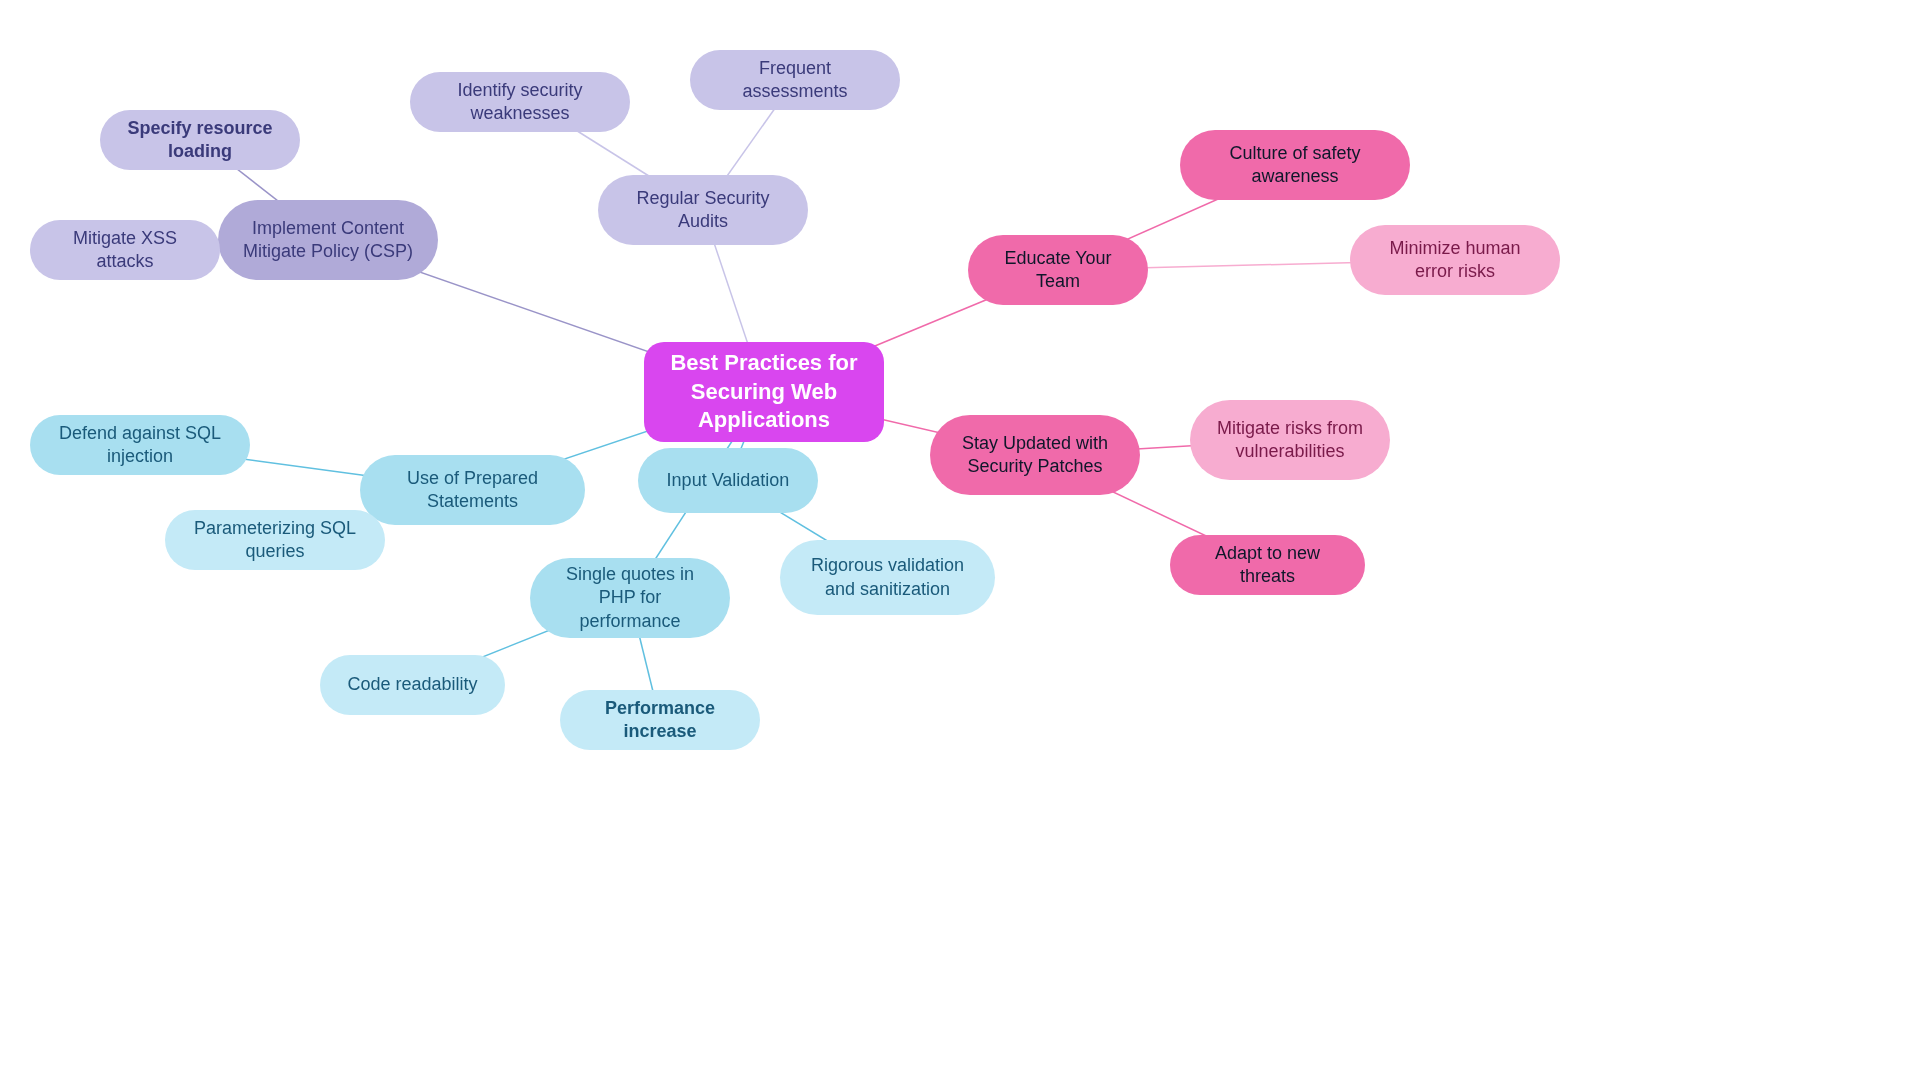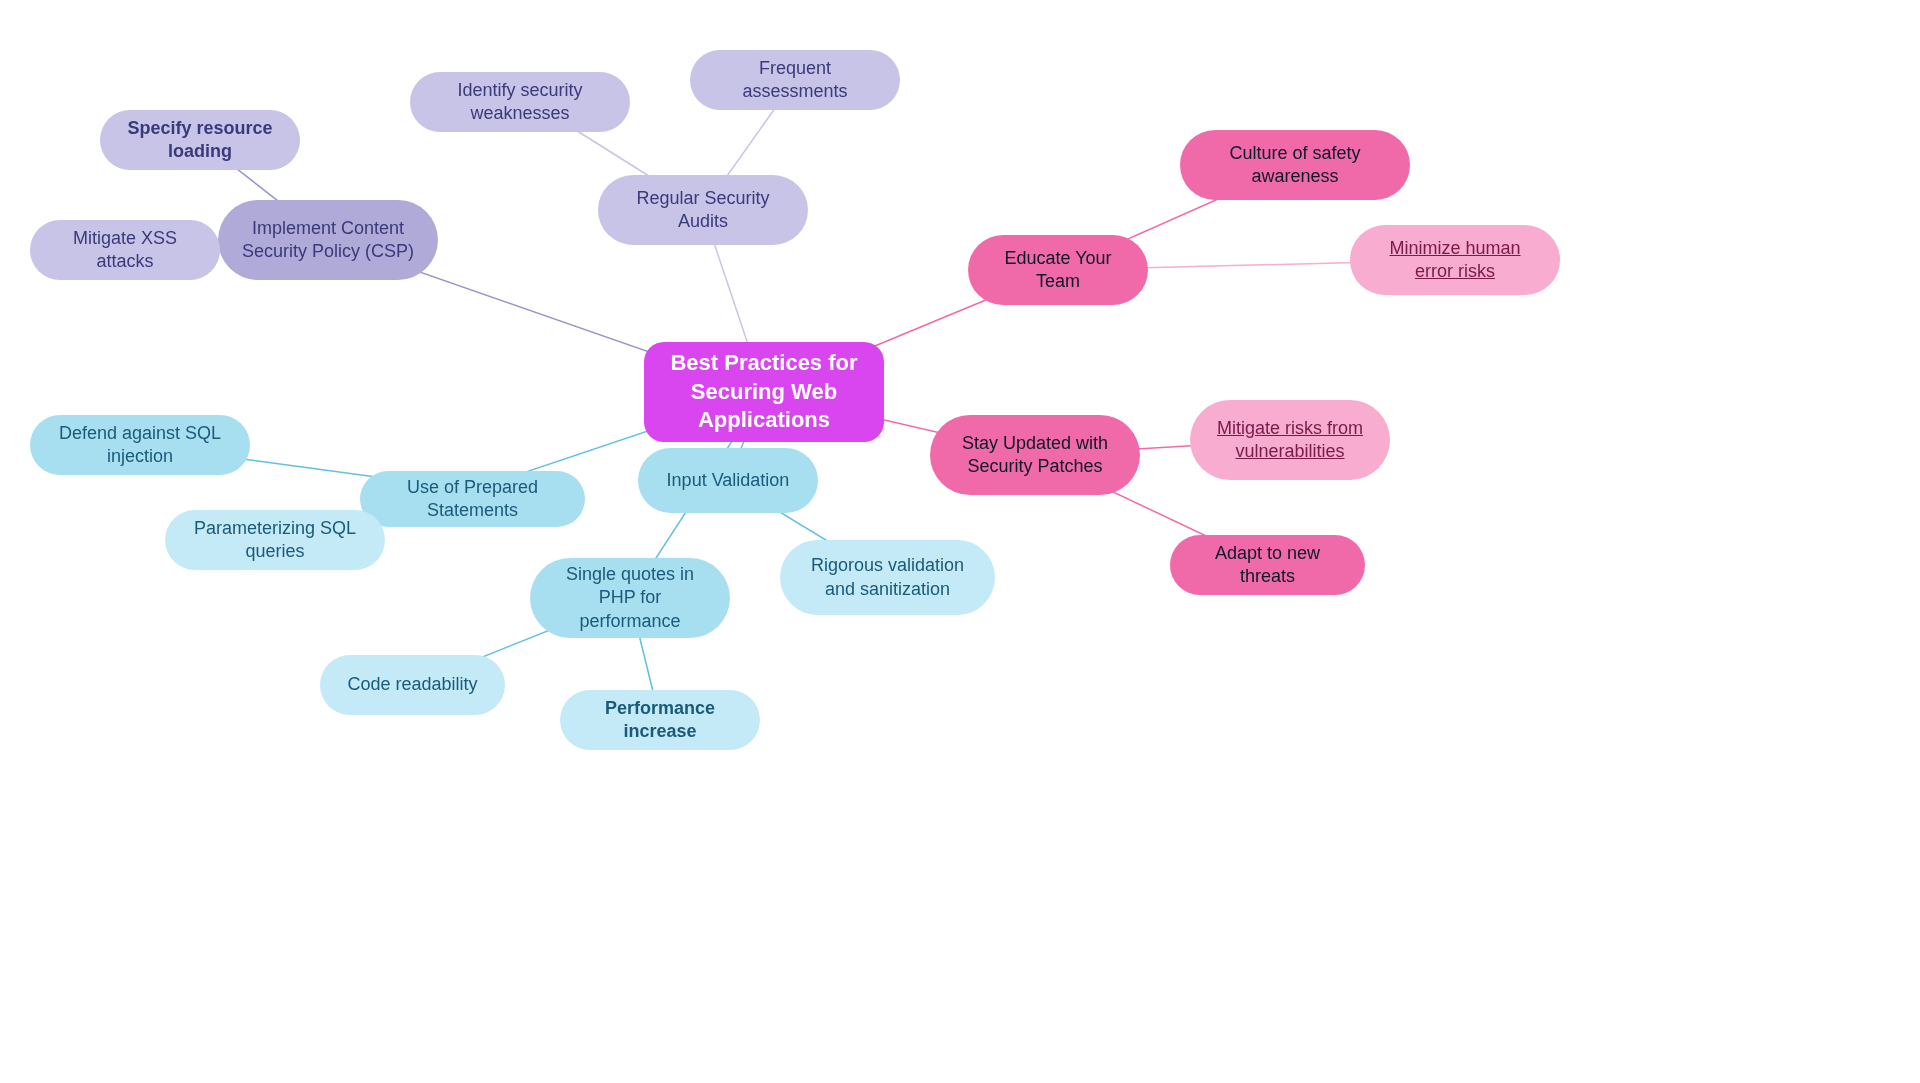--- a/index.html
+++ b/index.html
@@ -42,21 +42,20 @@
       color: #3a3a7a;
     }
     .node-pink {
       background: #f06aaa;
       color: #0f172a;
       border: none;
     }
     .node-pink-light {
       background: #f7acd0;
       color: #7a1a4a;
-      text-decoration: underline;
     }
     .node-blue {
       background: #a8dff0;
       color: #1a5a7a;
       border: none;
     }
     .node-blue-light {
       background: #c4eaf7;
       color: #1a5a7a;
     }
@@ -92,39 +91,39 @@
     <line x1="472.5" y1="490" x2="275" y2="540" stroke="#60c0e0" stroke-width="1.8"></line>
     <line x1="728" y1="480.5" x2="887.5" y2="577.5" stroke="#60c0e0" stroke-width="1.8"></line>
     <line x1="630" y1="598" x2="412.5" y2="685" stroke="#60c0e0" stroke-width="1.8"></line>
     <line x1="630" y1="598" x2="660" y2="720" stroke="#60c0e0" stroke-width="1.8"></line>
     <line x1="1035" y1="455" x2="1290" y2="440" stroke="#f06aaa" stroke-width="1.8"></line>
     <line x1="1035" y1="455" x2="1267.5" y2="565" stroke="#f06aaa" stroke-width="1.8"></line>
   </svg>
 
 <div class="node node-center" style="left:644px; top:342px; width:240px; height:100px;">Best Practices for Securing Web Applications</div>
 
-<div class="node node-purple-dark" style="left:218px; top:200px; width:220px; height:80px;">Implement Content Security Policy (CSP)</div>
+<div class="node node-purple-dark" style="left:218px; top:200px; width:220px; height:80px;">Implement Content Mitigate Policy (CSP)</div>
 
 <div class="node node-purple" style="left:100px; top:110px; width:200px; height:60px;font-weight:bold;">Specify resource loading</div>
 
 <div class="node node-purple" style="left:30px; top:220px; width:190px; height:60px;">Mitigate XSS attacks</div>
 
 <div class="node node-purple" style="left:598px; top:175px; width:210px; height:70px;">Regular Security Audits</div>
 
 <div class="node node-purple" style="left:410px; top:72px; width:220px; height:60px;">Identify security weaknesses</div>
 
 <div class="node node-purple" style="left:690px; top:50px; width:210px; height:60px;">Frequent assessments</div>
 
 <div class="node node-pink" style="left:968px; top:235px; width:180px; height:70px;">Educate Your Team</div>
 
 <div class="node node-pink" style="left:1180px; top:130px; width:230px; height:70px;">Culture of safety awareness</div>
 
 <div class="node node-pink-light" style="left:1350px; top:225px; width:210px; height:70px;">Minimize human error risks</div>
 
-<div class="node node-blue" style="left:360px; top:455px; width:225px; height:56px;margin-top:16px;">Use of Prepared Statements</div>
+<div class="node node-blue" style="left:360px; top:455px; width:225px; height:70px;">Use of Prepared Statements</div>
 
 <div class="node node-blue" style="left:30px; top:415px; width:220px; height:60px;">Defend against SQL injection</div>
 
 <div class="node node-blue-light" style="left:165px; top:510px; width:220px; height:60px;">Parameterizing SQL queries</div>
 
 <div class="node node-blue" style="left:638px; top:448px; width:180px; height:65px;">Input Validation</div>
 
 <div class="node node-blue-light" style="left:780px; top:540px; width:215px; height:75px;">Rigorous validation and sanitization</div>
 
 <div class="node node-blue" style="left:530px; top:558px; width:200px; height:80px;">Single quotes in PHP for performance</div>

